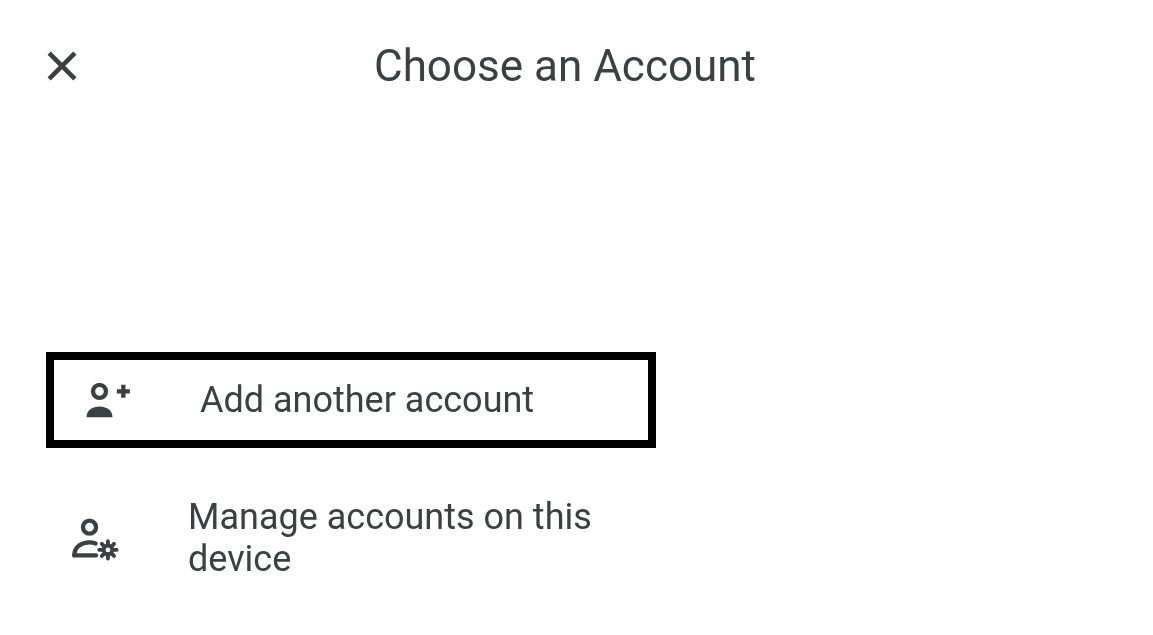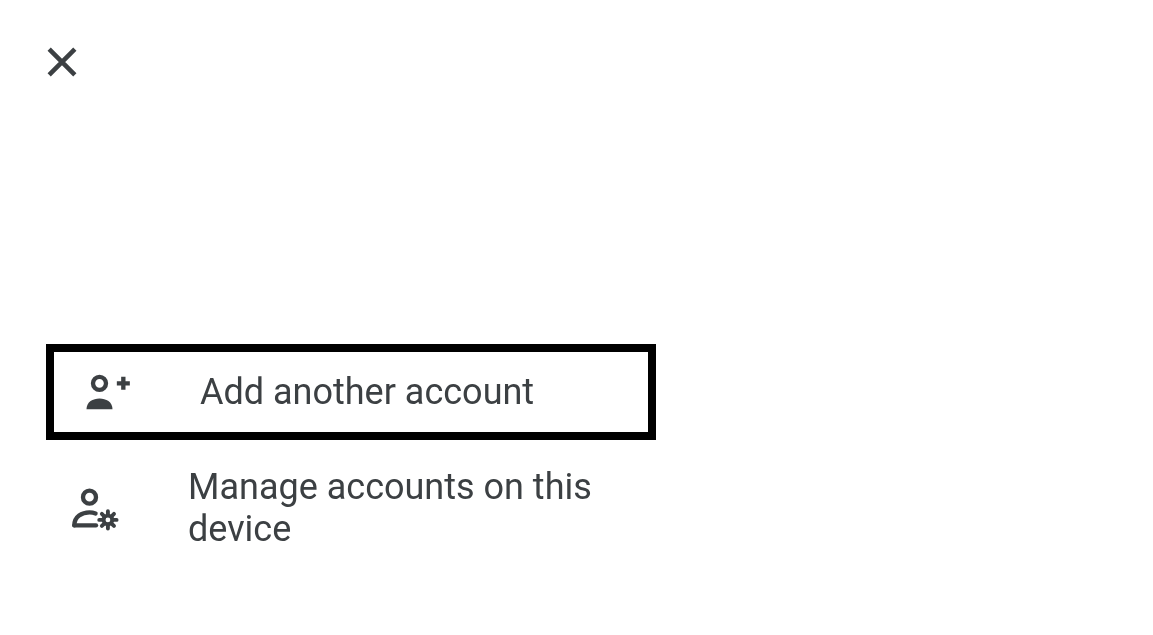--- a/index.html
+++ b/index.html
@@ -65,32 +65,33 @@
       width: 52px;
       height: 52px;
     }
     .option-label {
       font-size: 36px;
       font-weight: 400;
       color: #3c4043;
       margin-left: 66px;
     }
     .option-row + .option-row {
-      margin-top: 20px;
+      margin-top: 42px;
     }
   </style>
 </head>
 <body>
 
 <div class="header">
   <div class="close-btn">
     <svg viewBox="0 0 24 24">
       <path fill="none" stroke="currentColor" stroke-width="2.5" d="M5 5 L19 19 M19 5 L5 19"></path>
     </svg>
   </div>
+  <div class="title">Choose an Account</div>
 </div>
 
 <div class="options">
   <div class="option-row highlighted">
     <div class="option-icon">
       <svg viewBox="0 0 24 24">
         <circle cx="9" cy="8" r="3" fill="none" stroke="currentColor" stroke-width="2"></circle>
         <path d="M3 20 C3 16.5 6 15 9 15 C12 15 15 16.5 15 20 Z" fill="currentColor"></path>
         <path d="M17 8 L23 8 M20 5 L20 11" fill="none" stroke="currentColor" stroke-width="2"></path>
       </svg>

